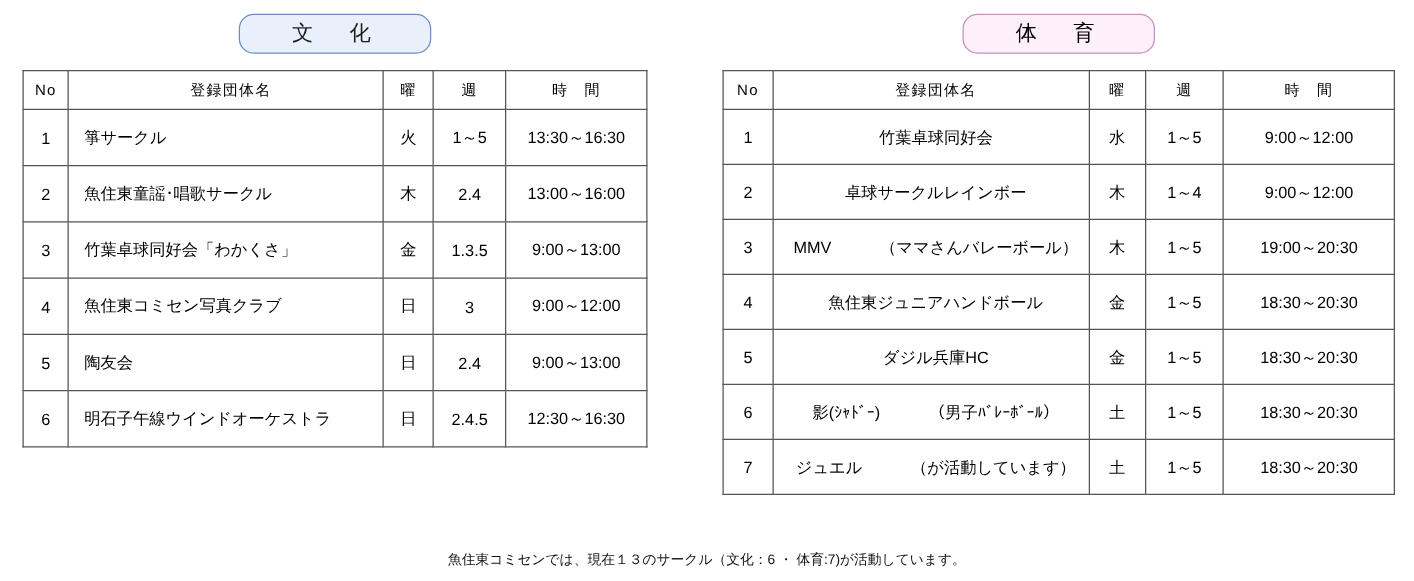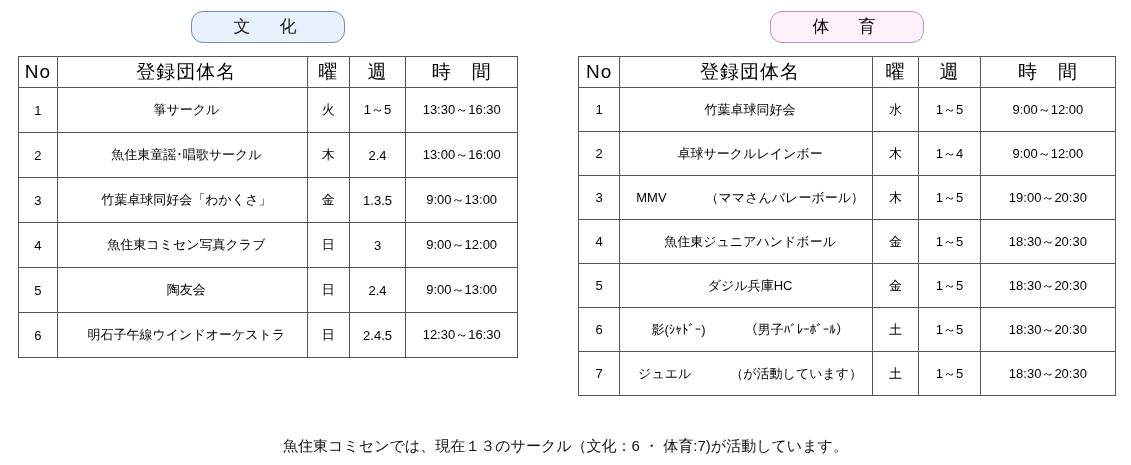--- a/index.html
+++ b/index.html
@@ -60,30 +60,30 @@
     border: 1px solid #555555;
     font-weight: normal;
     font-size: 13px;
     padding: 0 4px;
     text-align: center;
     vertical-align: middle;
     white-space: nowrap;
   }
   table.grid thead td {
     height: 30px;
-    font-size: 19px;
+    font-size: 12px;
     letter-spacing: 1px;
   }
   table.grid tbody td {
     height: 44px;
   }
 
   
   #culture-table .c-no   { width: 32px; }
-  #culture-table .c-name { width: 252px; text-align: center; padding-left: 12px; }
+  #culture-table .c-name { width: 252px; text-align: left; padding-left: 12px; }
   #culture-table .c-day  { width: 40px; }
   #culture-table .c-week { width: 58px; }
   #culture-table .c-time { width: 116px; }
 
   
   #sports-table .s-no   { width: 34px; }
   #sports-table .s-name { width: 238px; text-align: center; padding-left: 12px; }
   #sports-table .s-day  { width: 42px; }
   #sports-table .s-week { width: 60px; }
   #sports-table .s-time { width: 140px; }
@@ -91,21 +91,21 @@
 
   .hdr-sp { letter-spacing: 4px; }
 
   .footer {
     position: absolute;
     left: 0;
     right: 0;
     bottom: 8px;
     text-align: center;
     color: #111111;
-    font-size: 15px;
+    font-size: 11px;
     line-height: 1.55;
   }
   .footer div { white-space: nowrap; }
 </style>
 </head>
 <body>
 
 <div class="panel" id="culture-panel">
   <div class="title-wrap">
     <div class="section-title title-culture">文　化</div>

